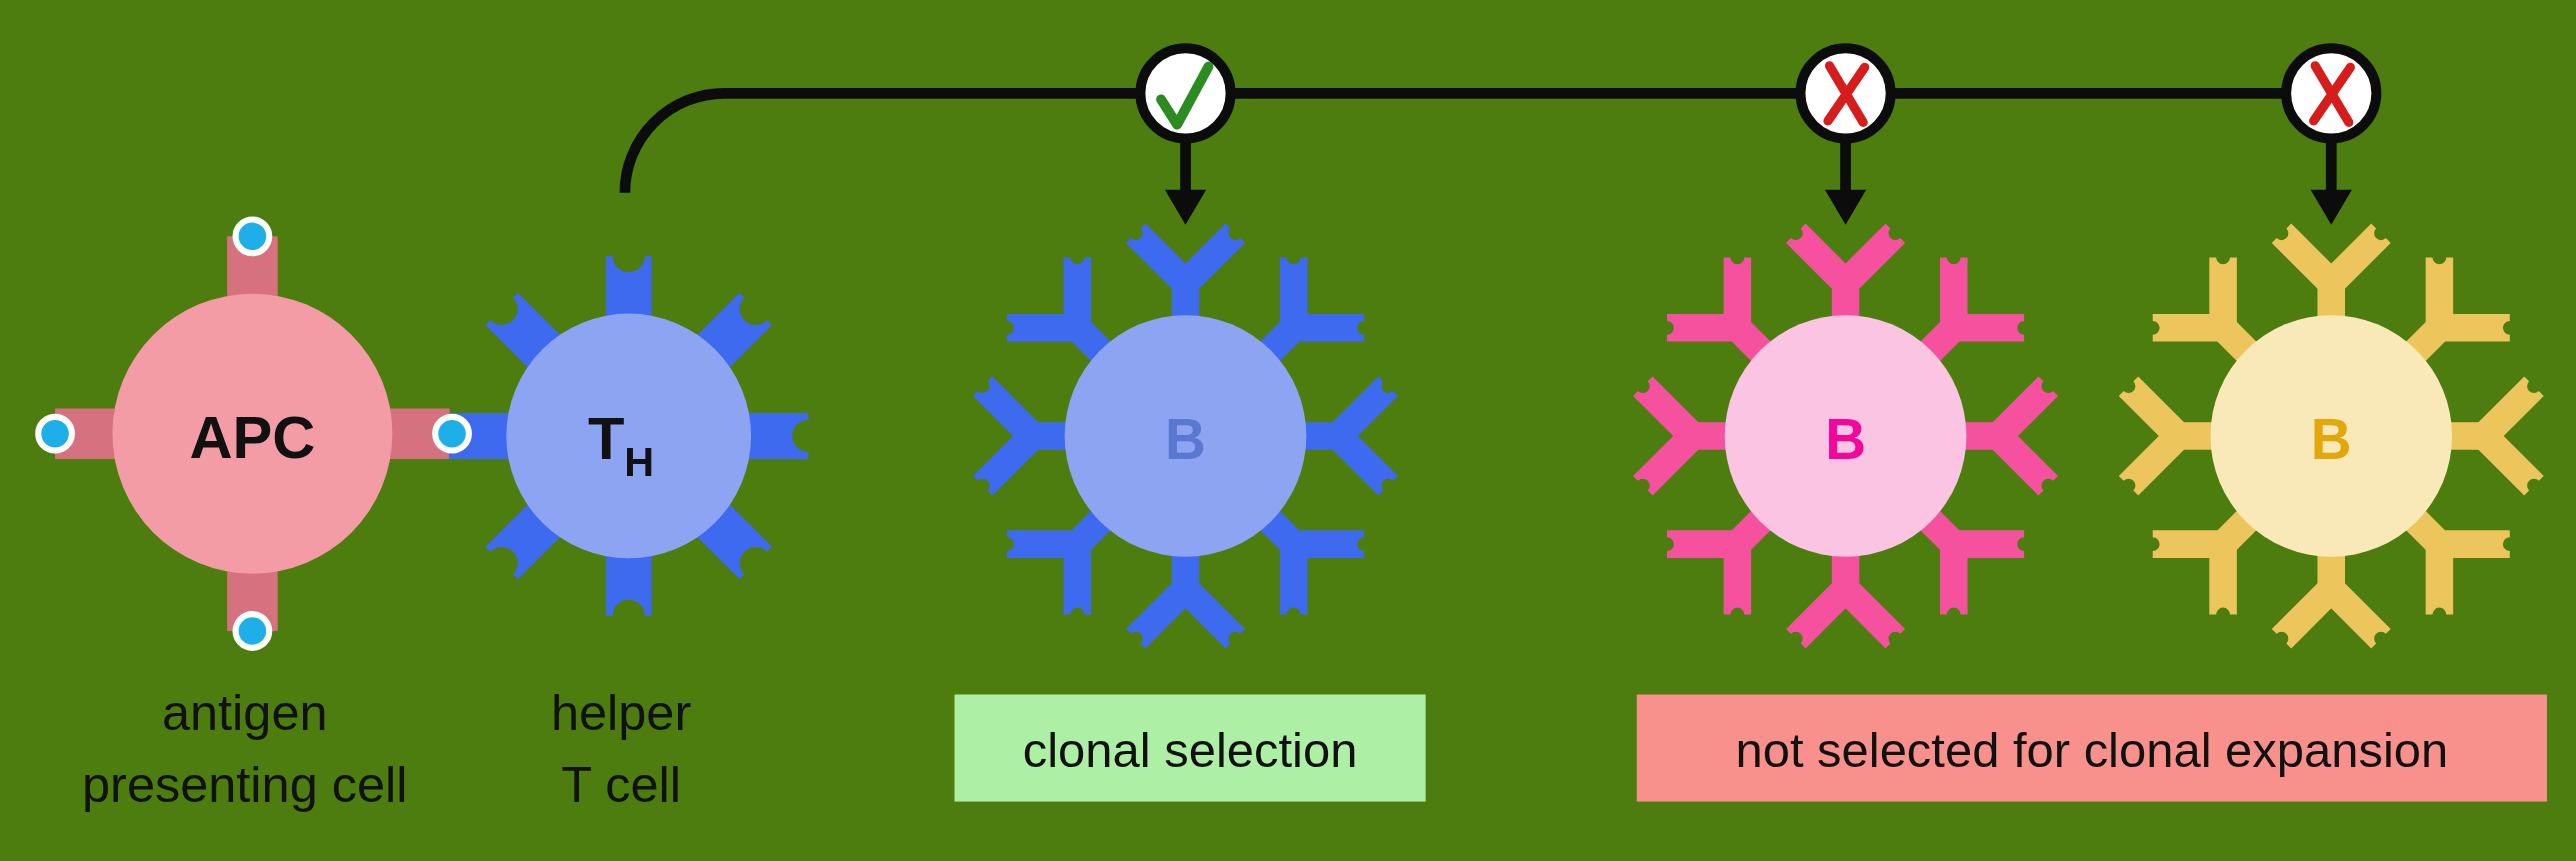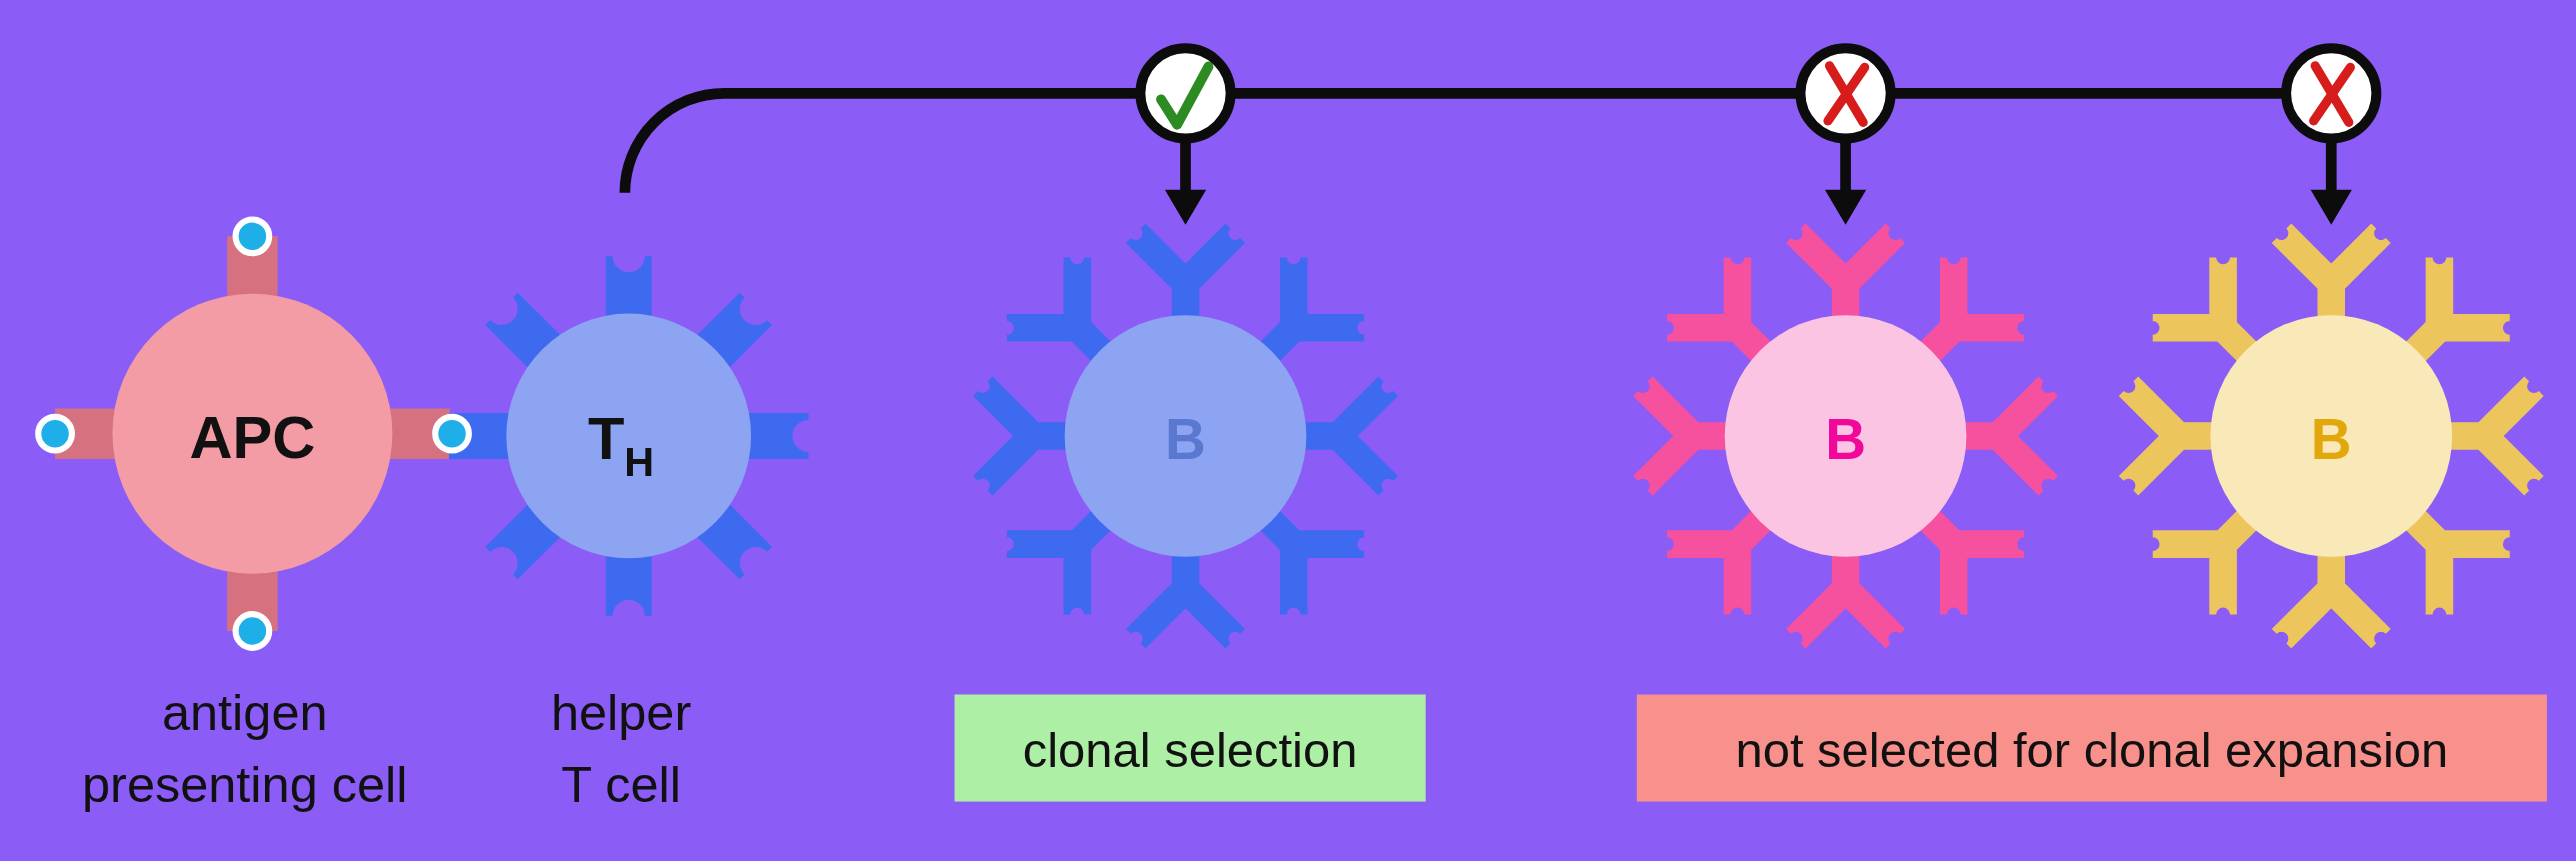--- a/index.html
+++ b/index.html
@@ -1,16 +1,16 @@
 <!DOCTYPE html>
 <html style="font-size:12.2px"><head>
 <meta charset="utf-8">
 <style>
   html,body { margin:0; padding:0; background:#ffffff; }
-  .canvas { position:relative; width:2576px; height:862px; background:#8b5cf6; overflow:hidden; }
+  .canvas { position:relative; width:2576px; height:862px; background:#4d7c0f; overflow:hidden; }
   svg { display:block; }
   svg text { font-family:"Liberation Sans","DejaVu Sans",sans-serif; }
   .cell-label { font-weight:700; font-size:78px; }
   .cell-label-sub { font-weight:700; font-size:54px; }
   .b-label { font-weight:700; font-size:74px; }
   .caption { font-size:66px; }
   .box-label { font-size:64px; }
 </style>
 </head>
 <body>

